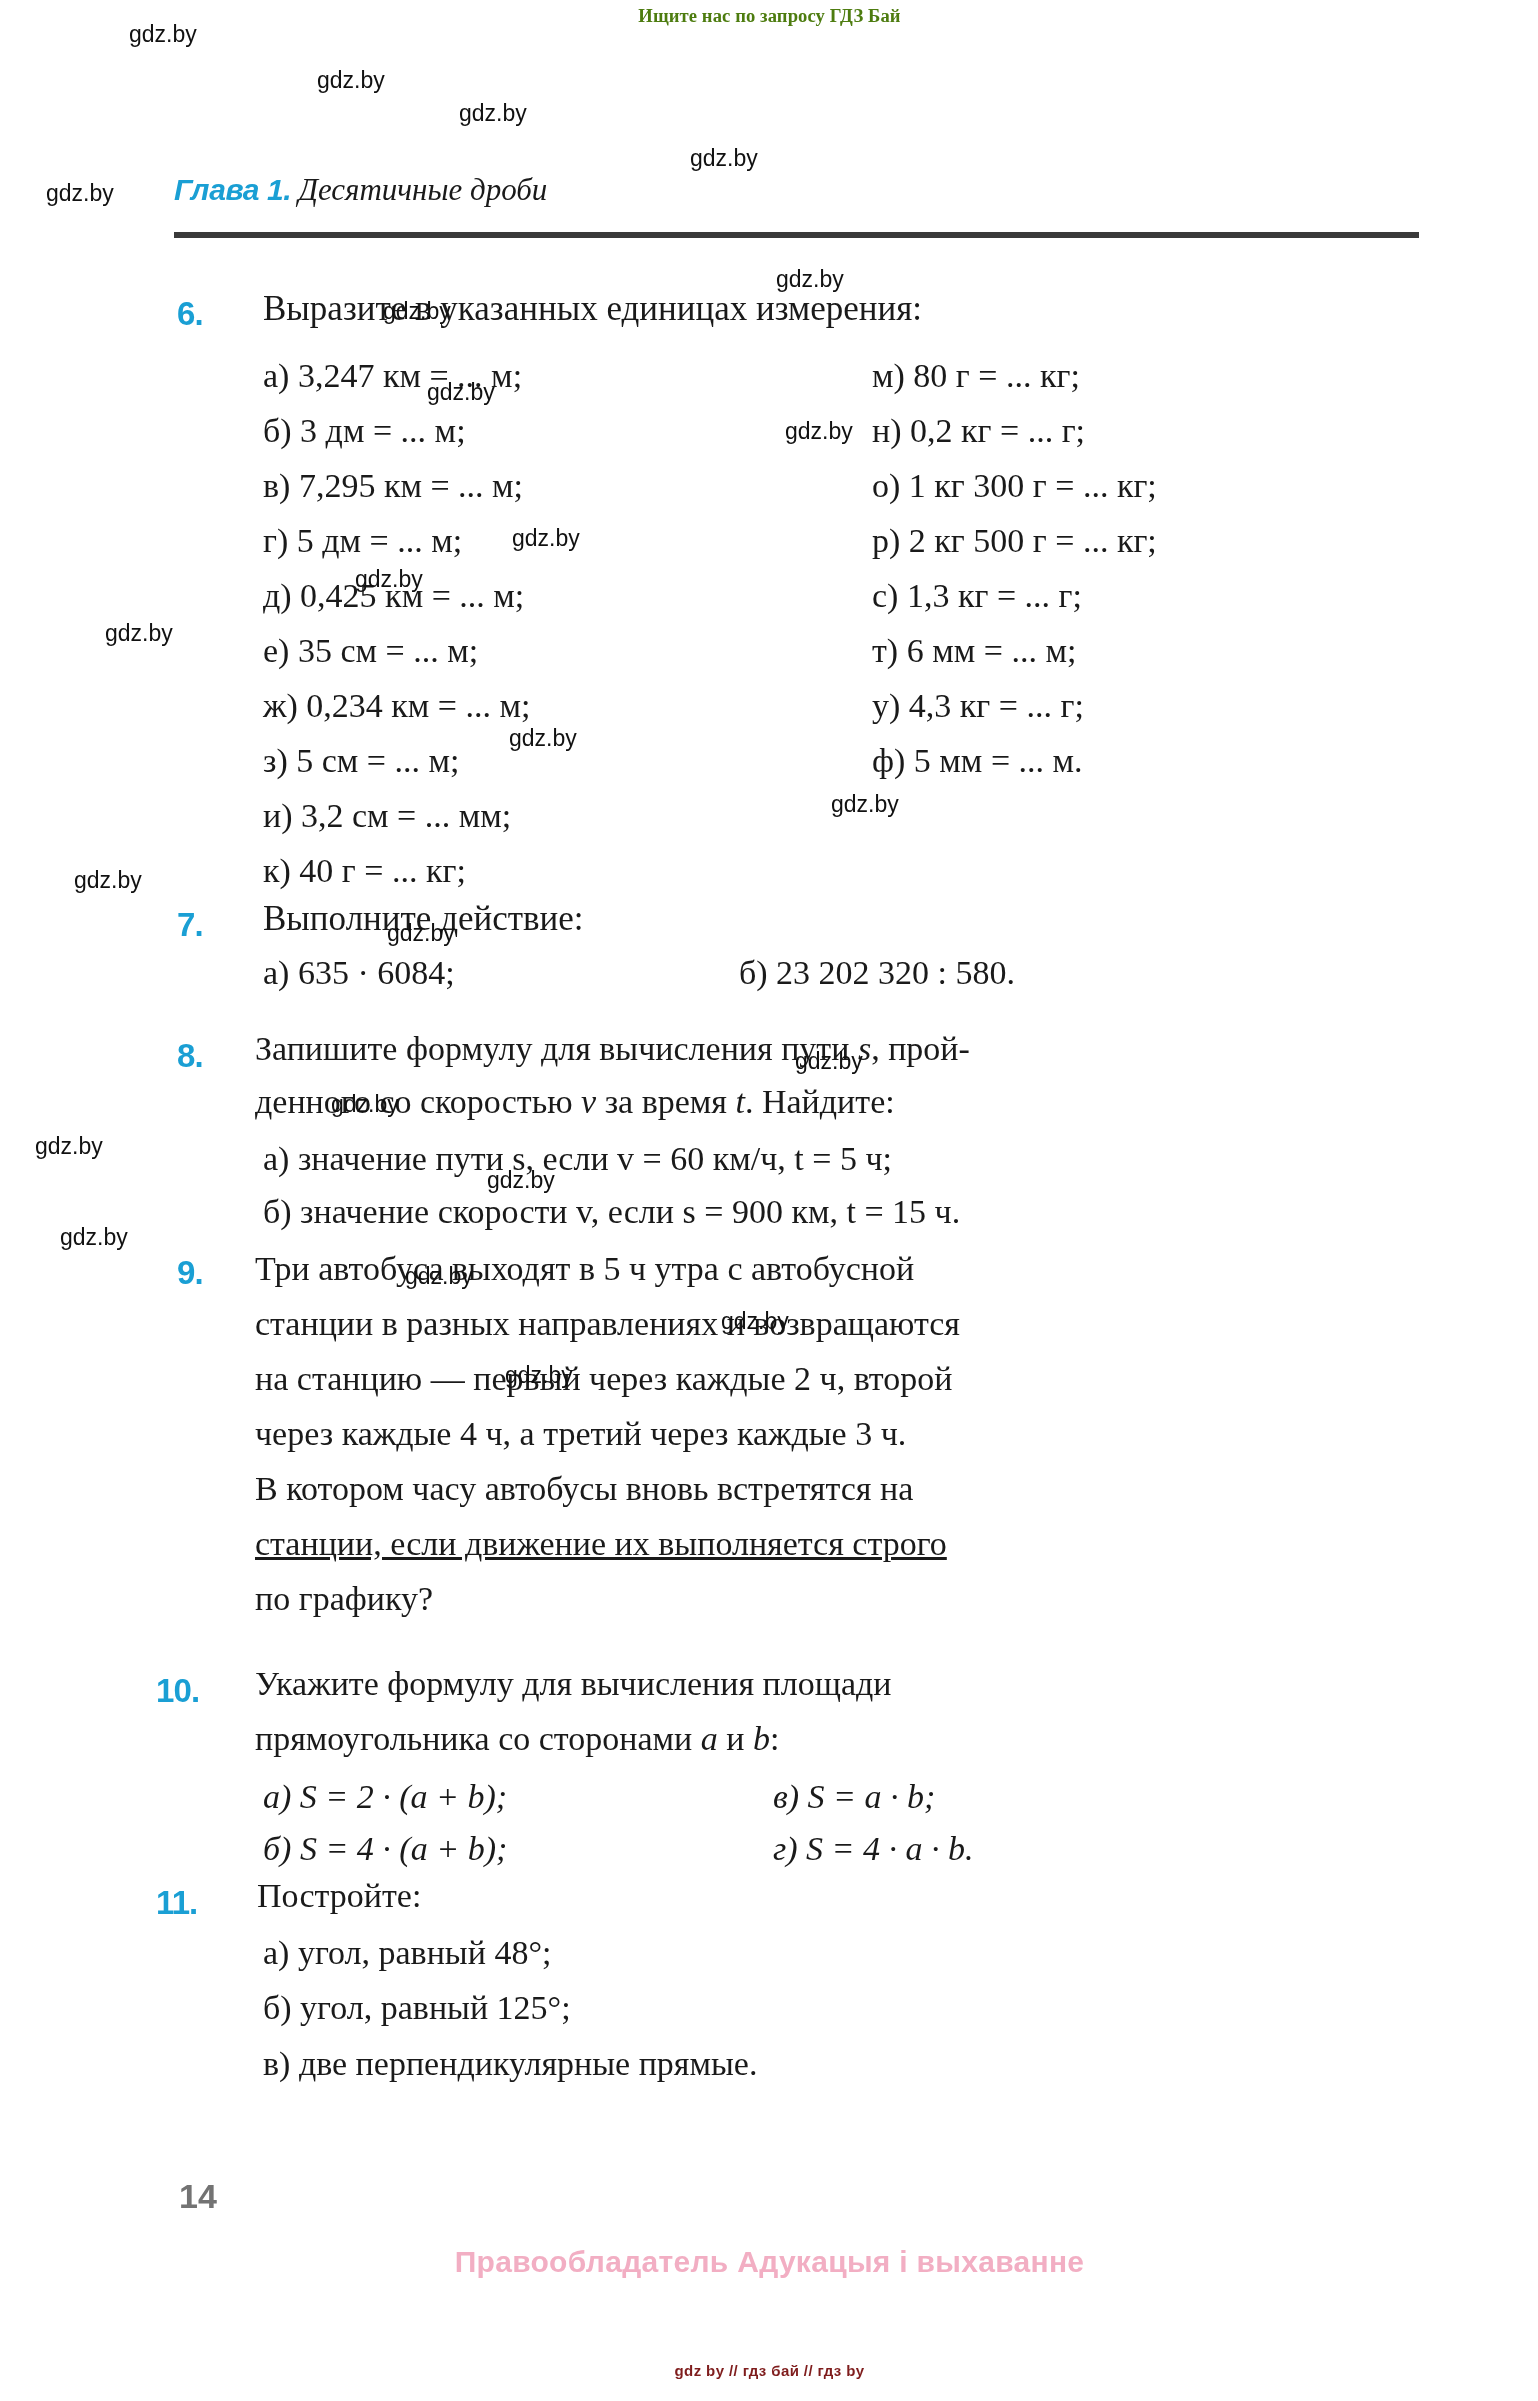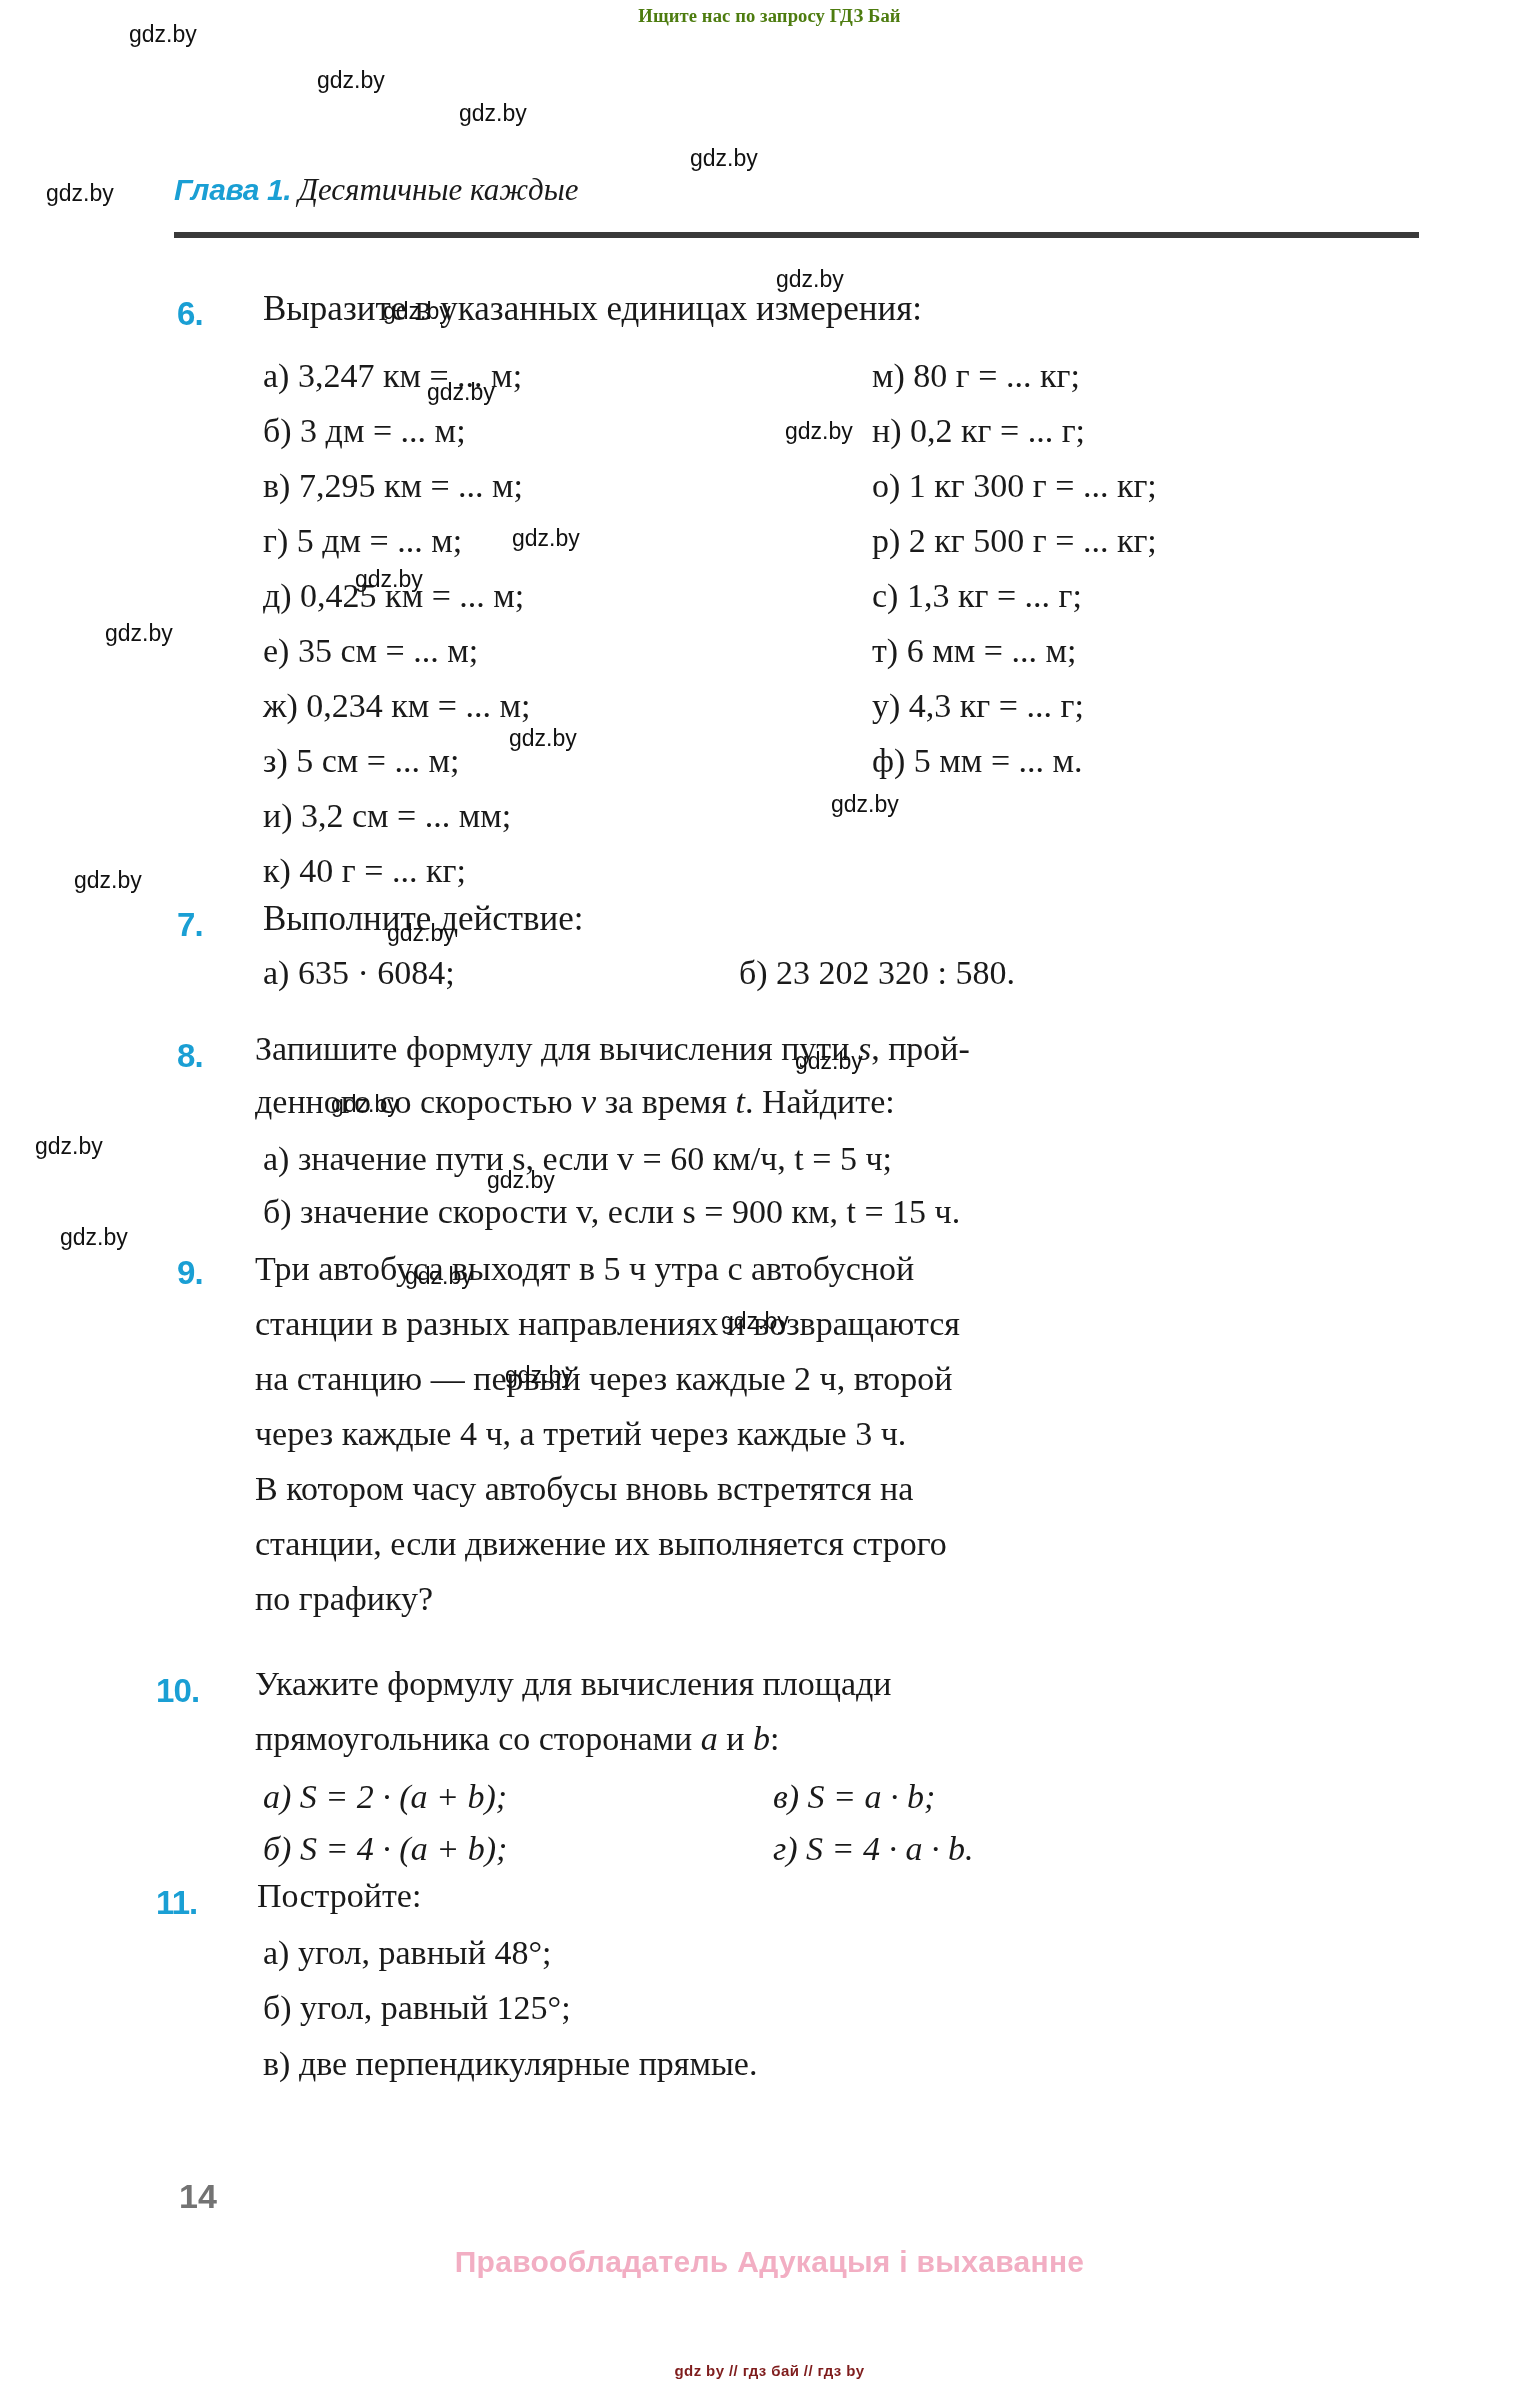--- a/index.html
+++ b/index.html
@@ -182,21 +182,21 @@
     color: #111111;
     white-space: nowrap;
   }
 </style>
 </head>
 <body>
 
 <div class="promo">Ищите нас по запросу ГДЗ Бай</div>
 
 <div class="chapter-head">
-  <span class="chapter-label">Глава 1.</span><span class="chapter-title">Десятичные каждые</span>
+  <span class="chapter-label">Глава 1.</span><span class="chapter-title">Десятичные дроби</span>
 </div>
 <div class="rule"></div>
 
 <div class="ex" id="ex6">
   <div class="num">6.</div>
   <div class="stem body-txt">Выразите в указанных единицах измерения:</div>
   <div class="col-l">
     <div class="item">а) 3,247 км = ... м;</div>
     <div class="item">б) 3 дм = ... м;</div>
     <div class="item">в) 7,295 км = ... м;</div>
@@ -235,21 +235,21 @@
   <div class="l4 body-txt">б) значение скорости v, если s = 900 км, t = 15 ч.</div>
 </div>
 
 <div class="ex" id="ex9">
   <div class="num">9.</div>
   <div class="line" style="top:0px;">Три автобуса выходят в 5 ч утра с автобусной</div>
   <div class="line" style="top:55px;">станции в разных направлениях и возвращаются</div>
   <div class="line" style="top:110px;">на станцию — первый через каждые 2 ч, второй</div>
   <div class="line" style="top:165px;">через каждые 4 ч, а третий через каждые 3 ч.</div>
   <div class="line" style="top:220px;">В котором часу автобусы вновь встретятся на</div>
-  <div class="line" style="top:275px;">станции, если движение их выполняется строго</div>
+  <div class="line" style="top:275px;text-decoration:underline;">станции, если движение их выполняется строго</div>
   <div class="line" style="top:330px;">по графику?</div>
 </div>
 
 <div class="ex" id="ex10">
   <div class="num">10.</div>
   <div class="l1 body-txt">Укажите формулу для вычисления площади</div>
   <div class="l2 body-txt"><span>прямоугольника со сторонами </span><span class="ital">a</span><span> и </span><span class="ital">b</span><span>:</span></div>
   <div class="ra body-txt ital">а) S = 2 · (a + b);</div>
   <div class="rb body-txt ital">б) S = 4 · (a + b);</div>
   <div class="rc body-txt ital">в) S = a · b;</div>

